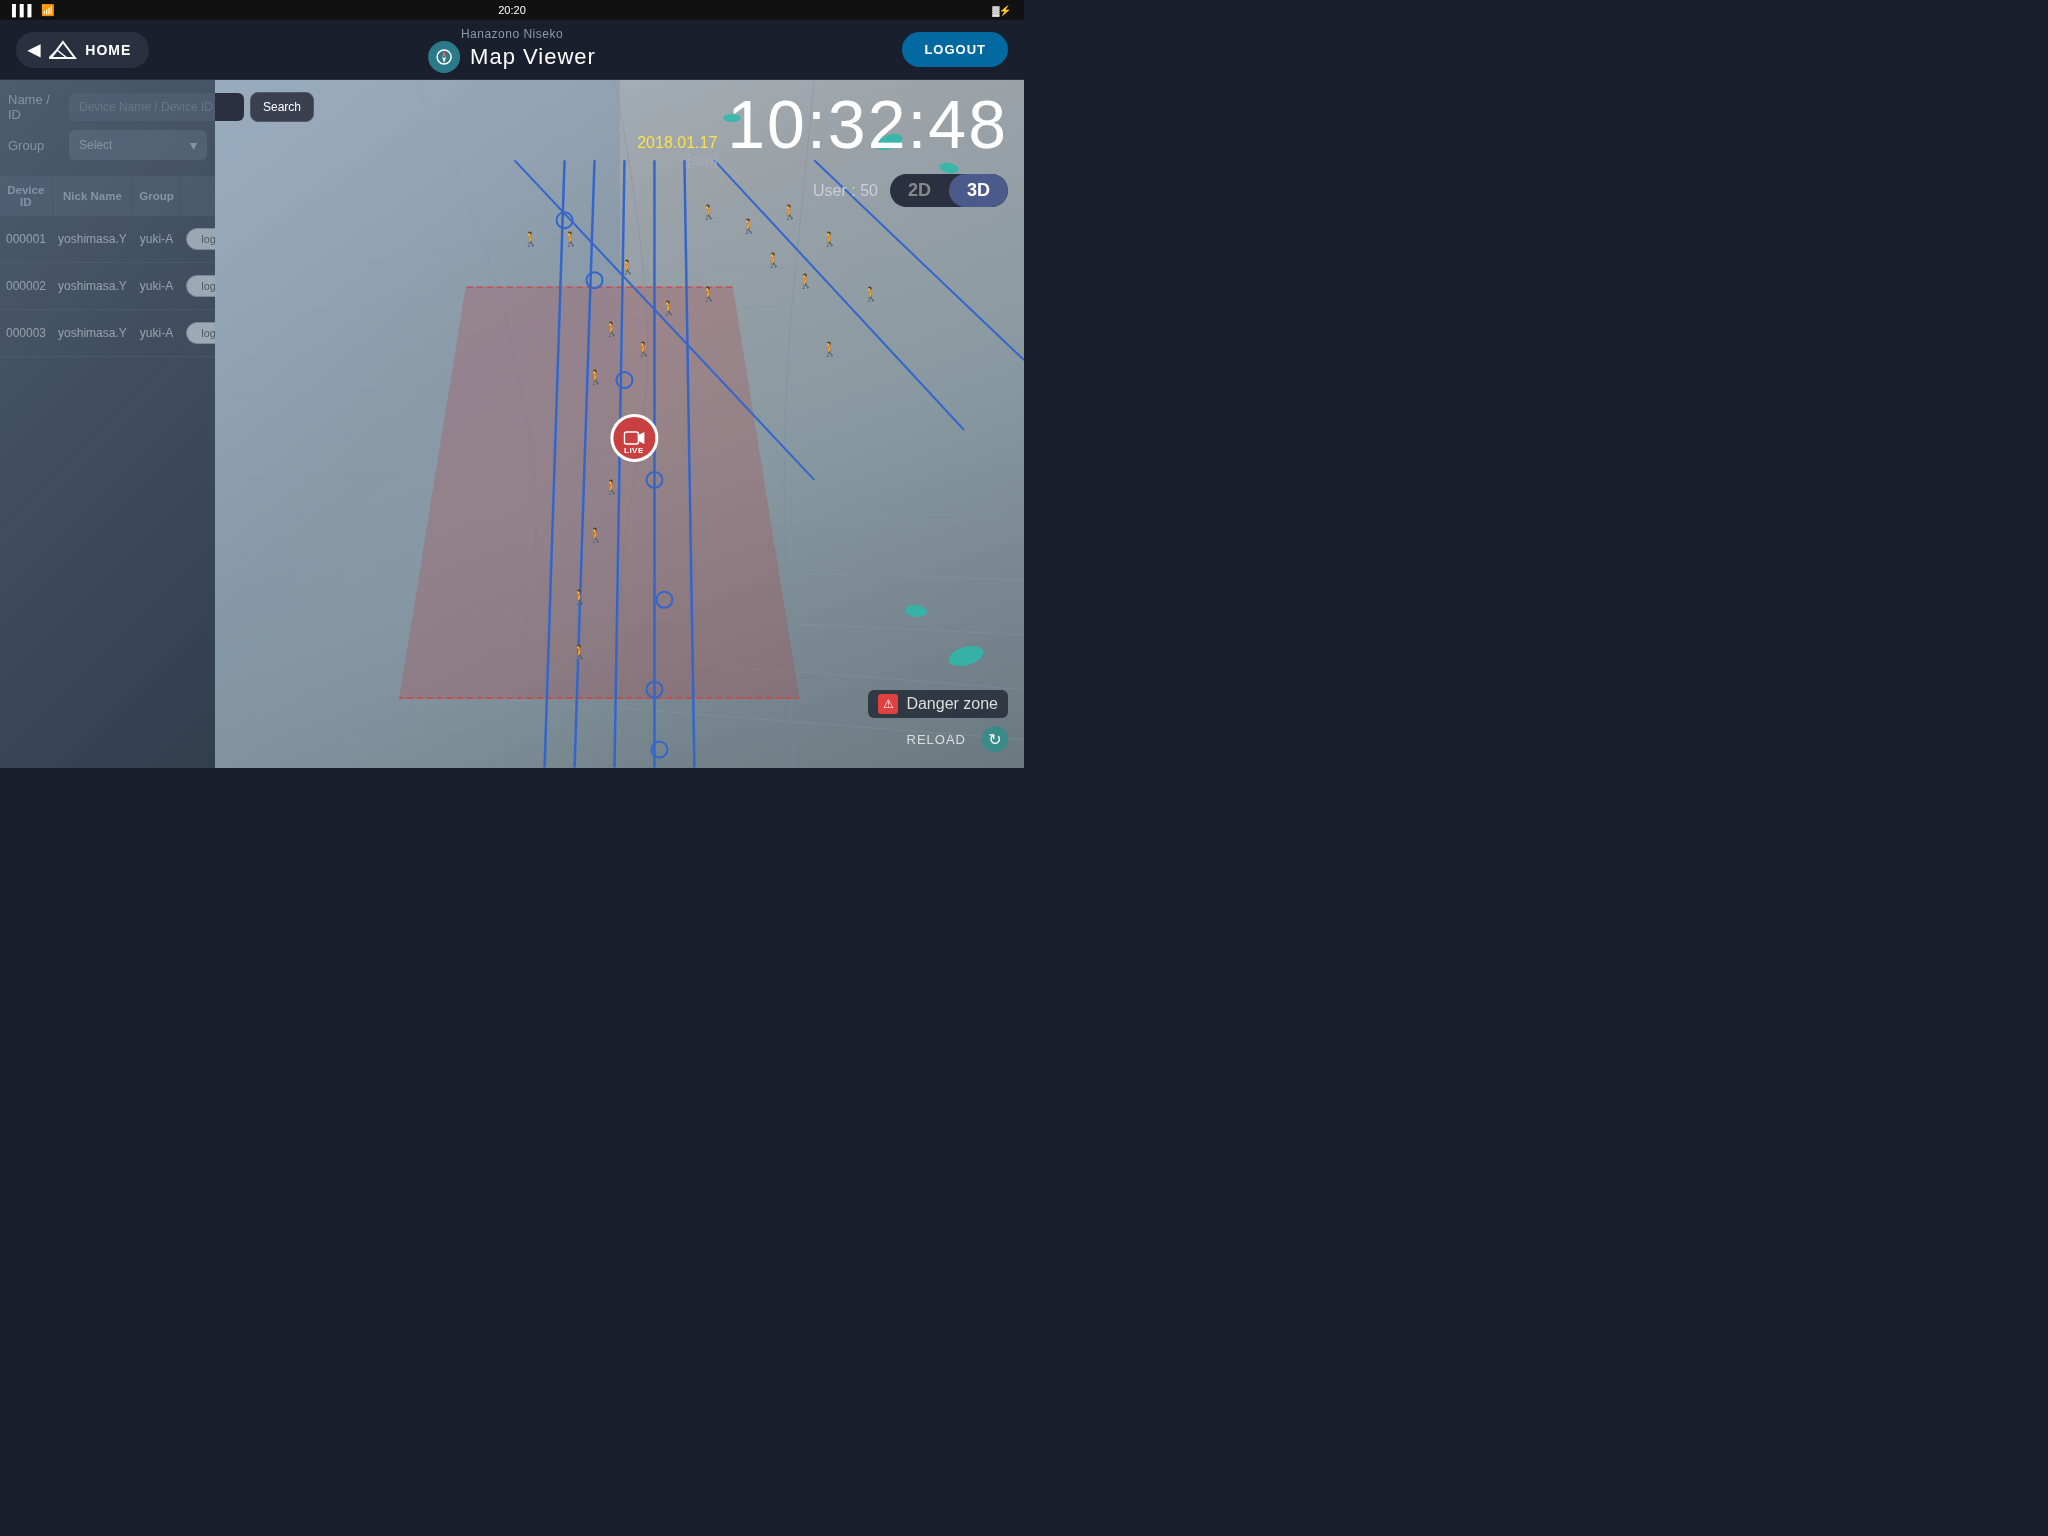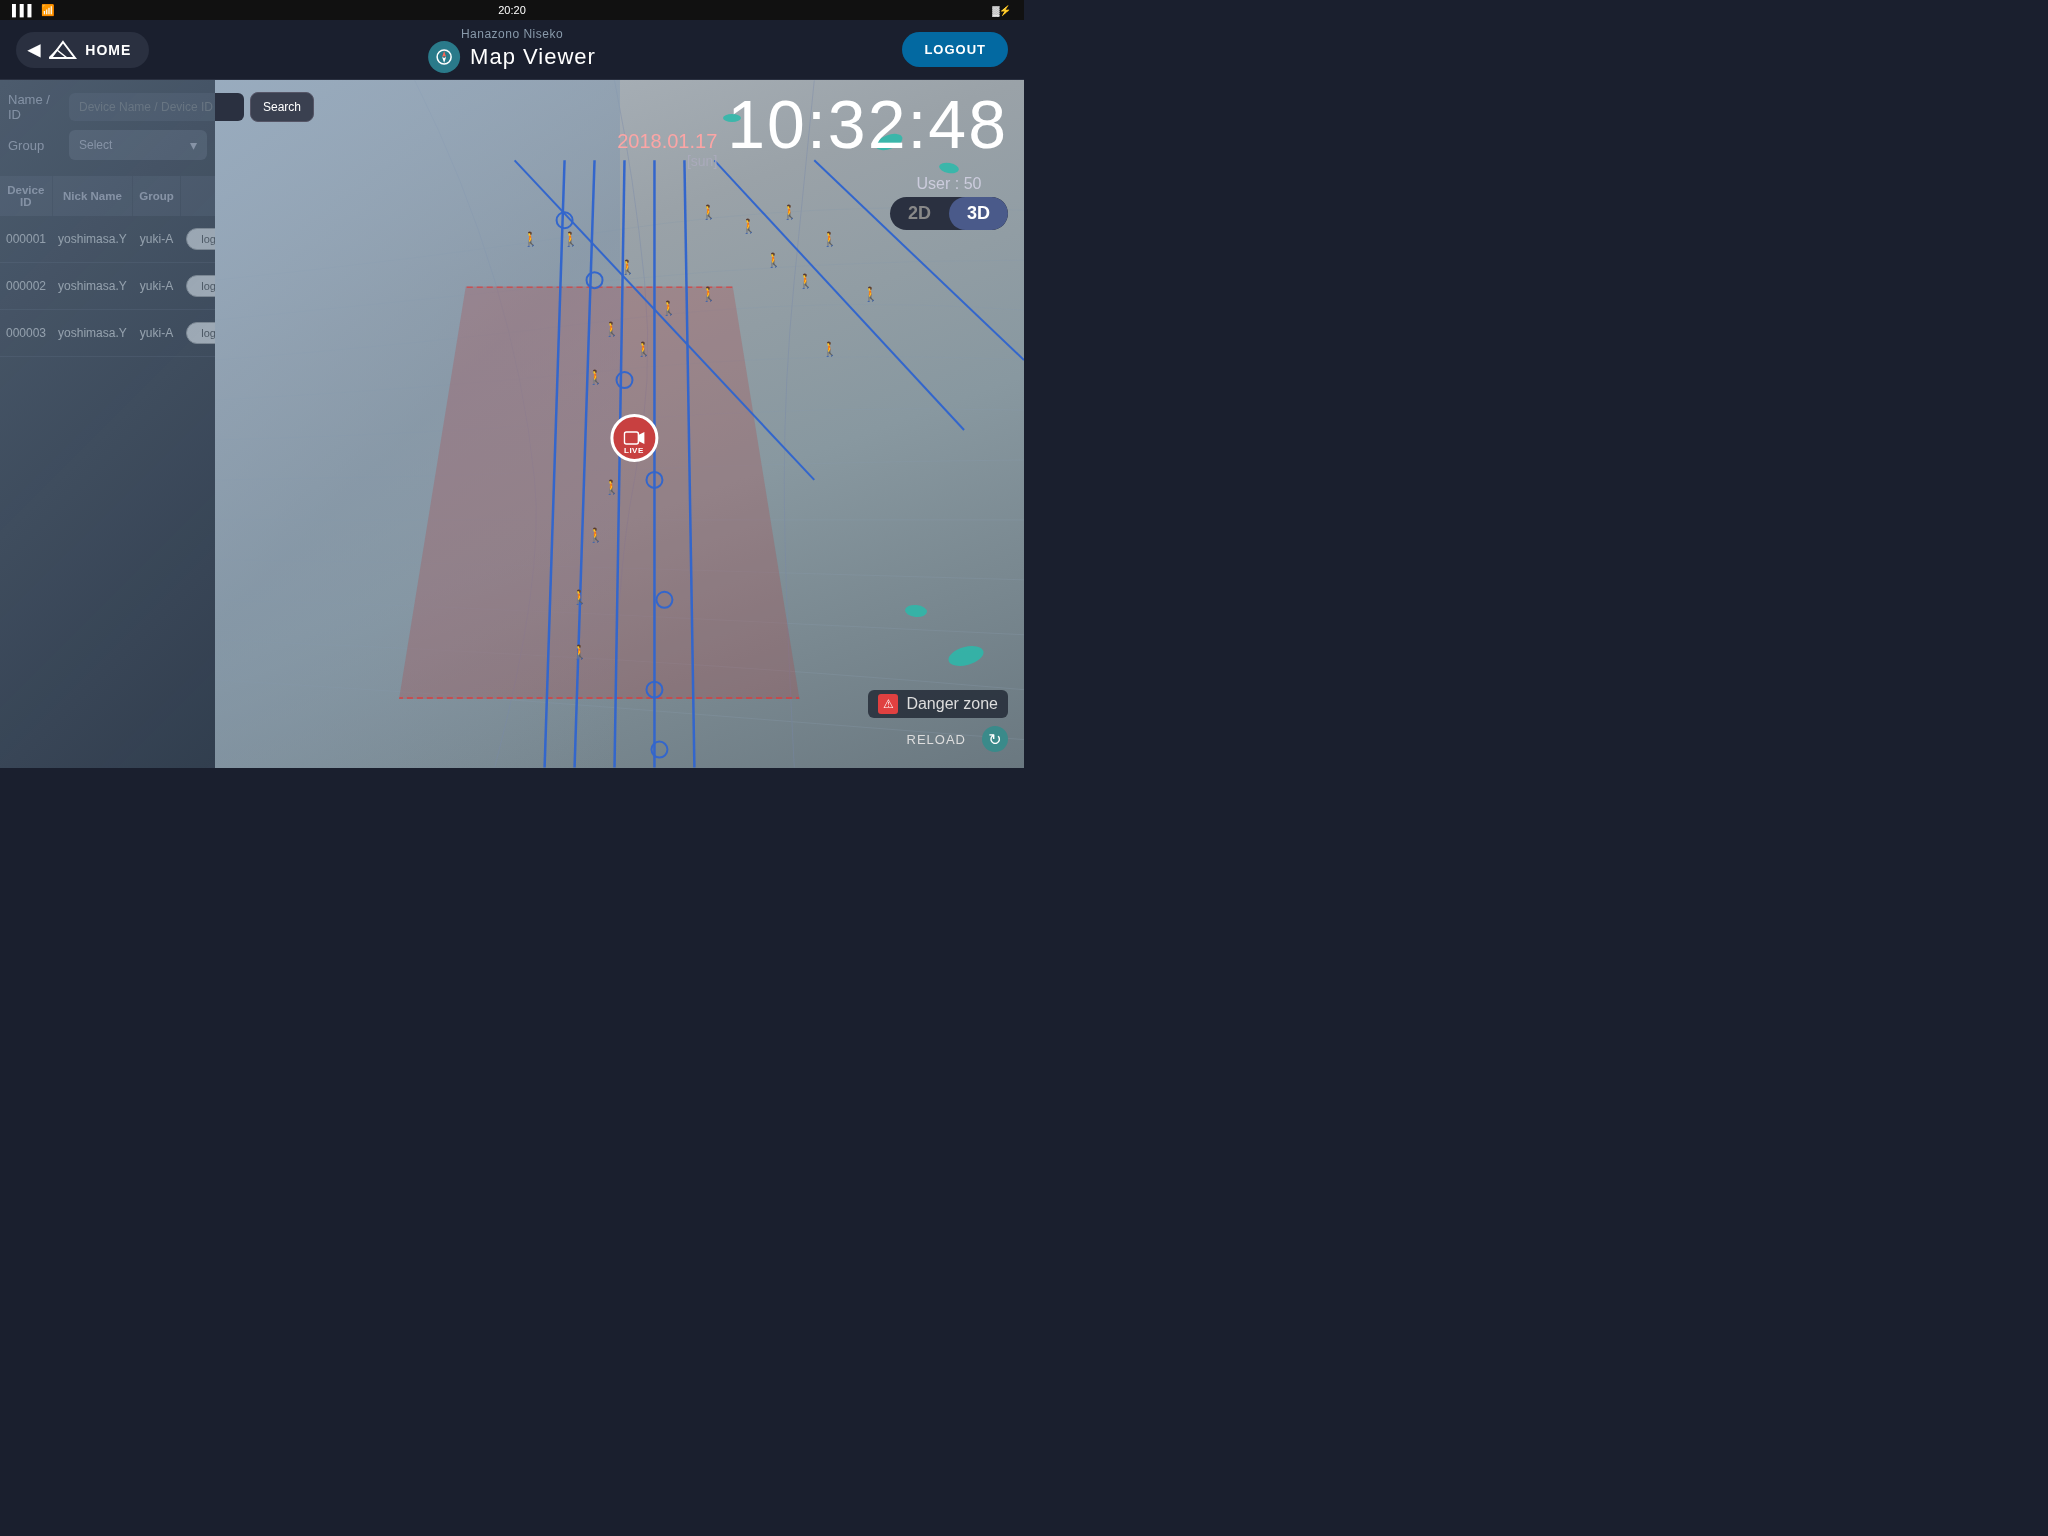--- a/index.html
+++ b/index.html
@@ -265,42 +265,41 @@
       gap: 10px;
     }
 
     .date-info {
       display: flex;
       flex-direction: column;
       align-items: flex-end;
     }
 
     .date-str {
-      font-size: 20px;
-      color: #fca5a5;
+      font-size: 16px;
+      color: #fde047;
       font-weight: 400;
     }
     .day-str {
       font-size: 14px;
       color: #aab;
     }
 
     .time-str {
       font-size: 68px;
       font-weight: 200;
       color: #fff;
       letter-spacing: 2px;
       line-height: 1;
     }
 
     .user-row {
       display: flex;
       align-items: center;
-      gap: 4px;
-      flex-direction: column;
+      gap: 12px;
     }
 
     .user-label {
       font-size: 16px;
       color: #ccd;
     }
 
     .view-toggle {
       display: flex;
       background: #2a3040;

